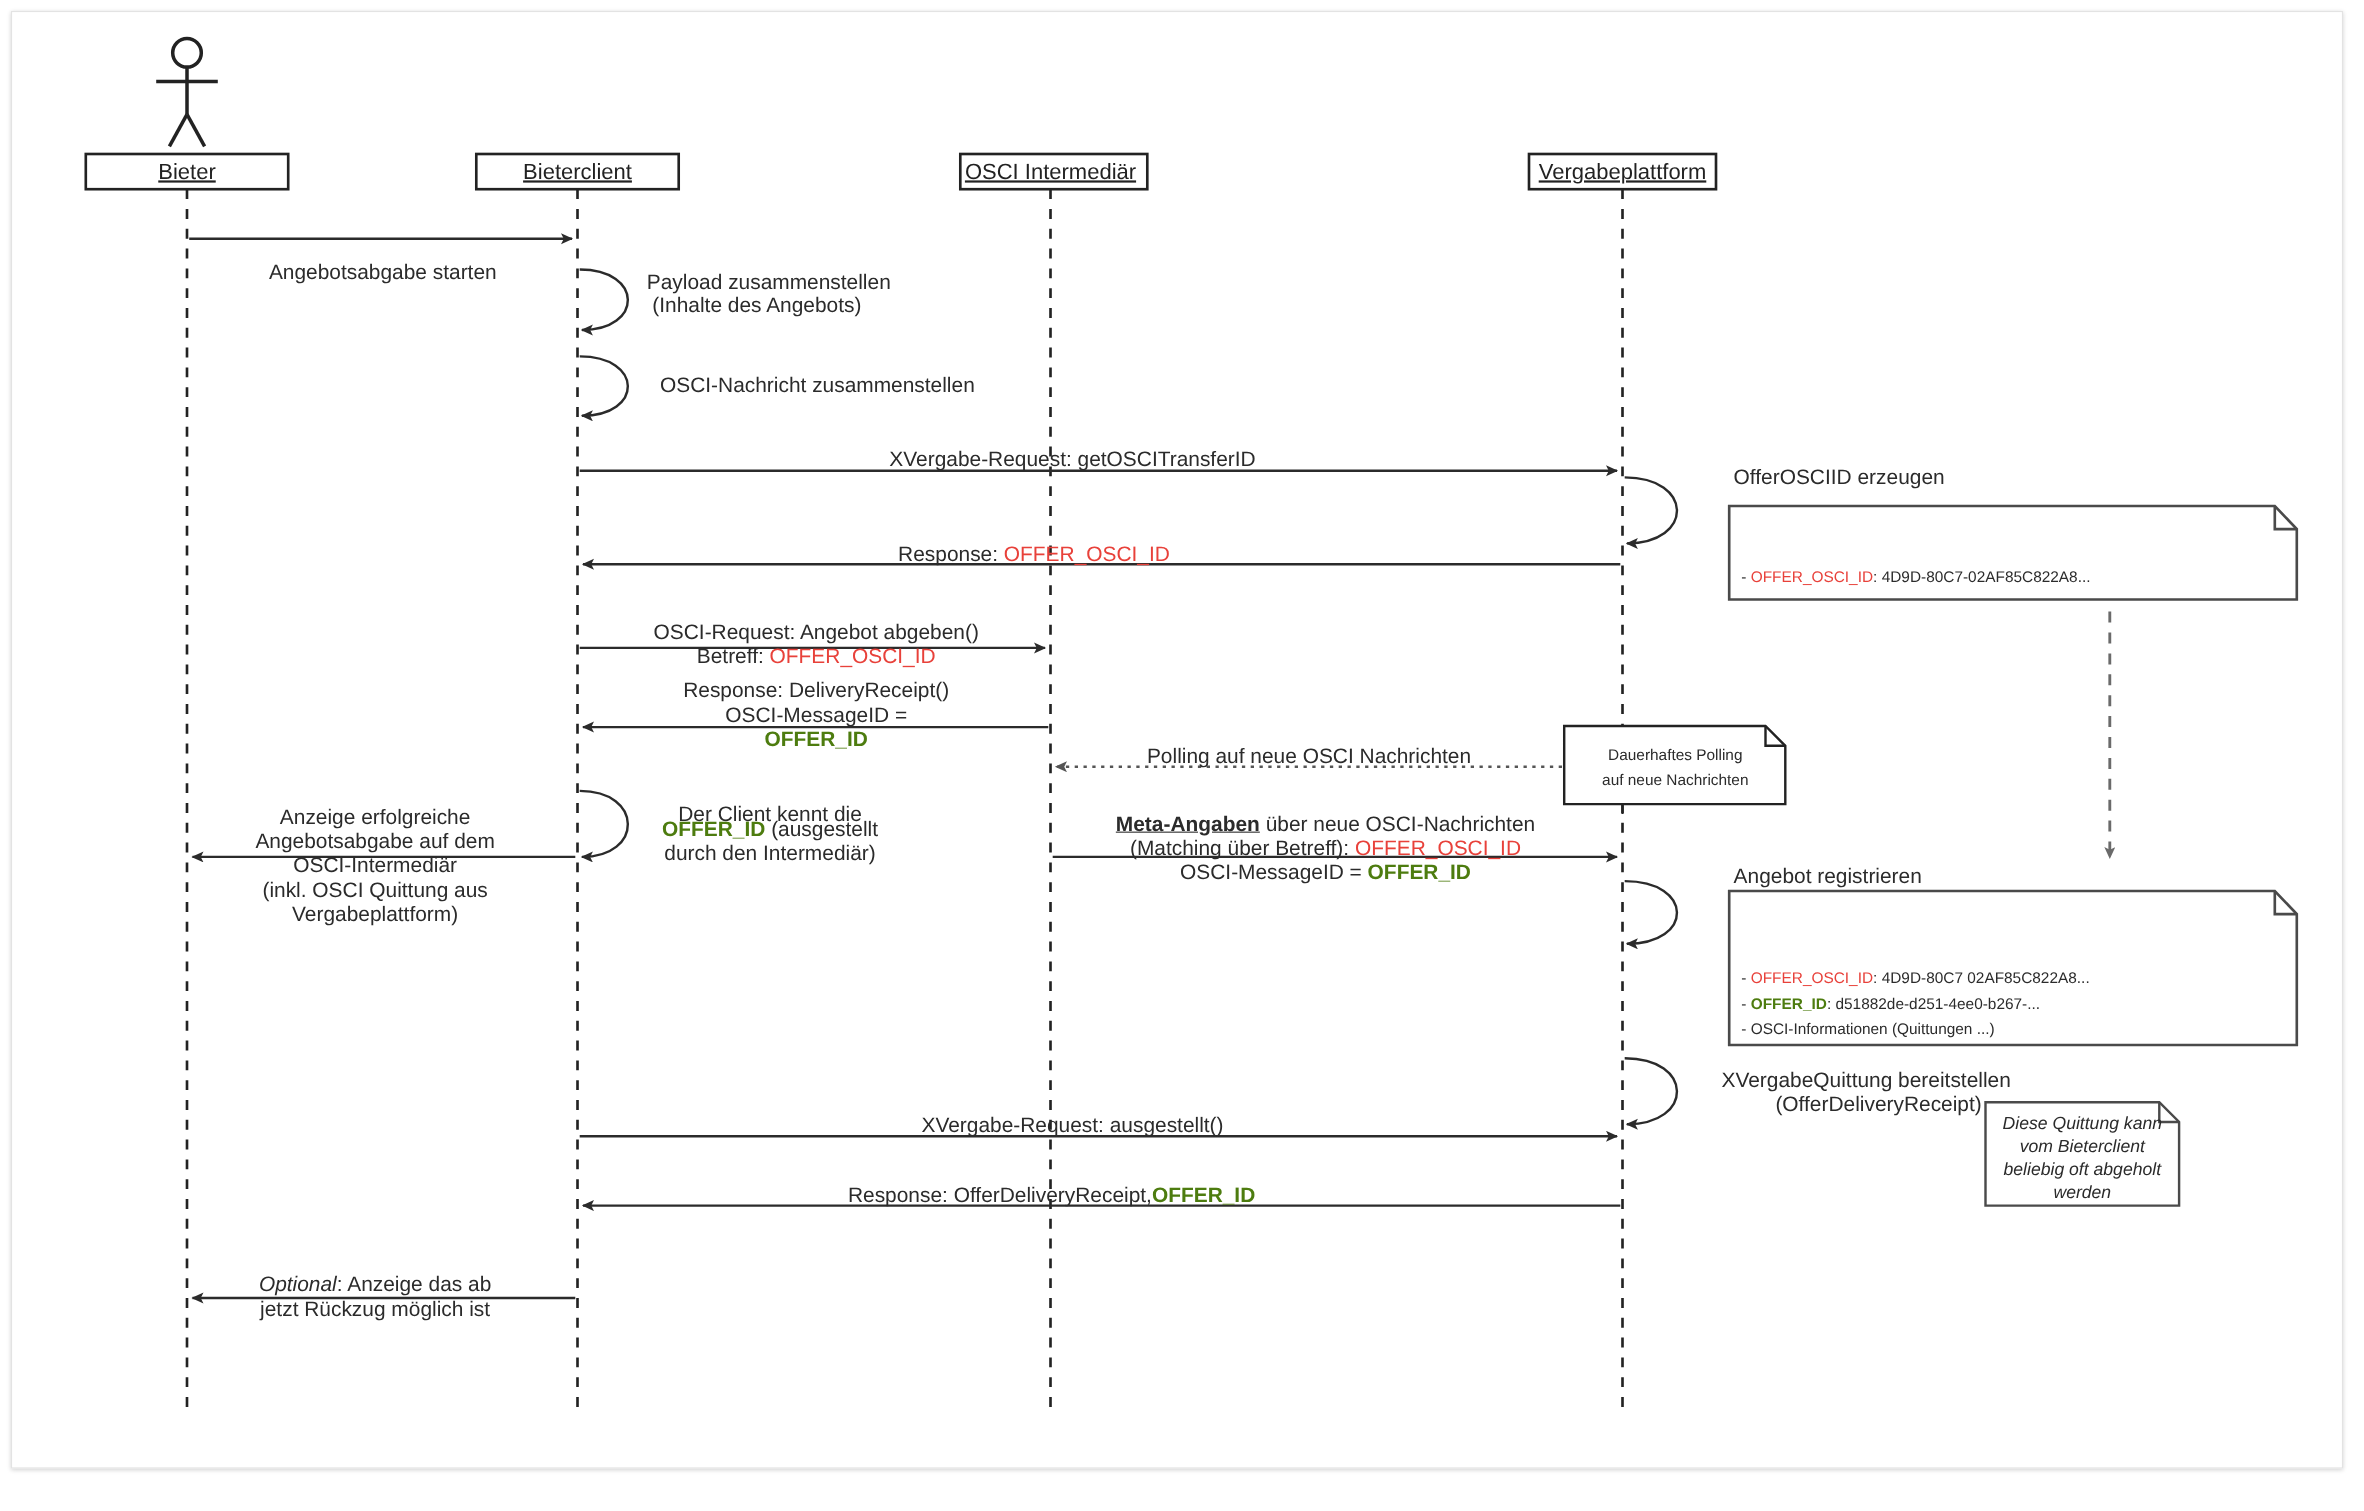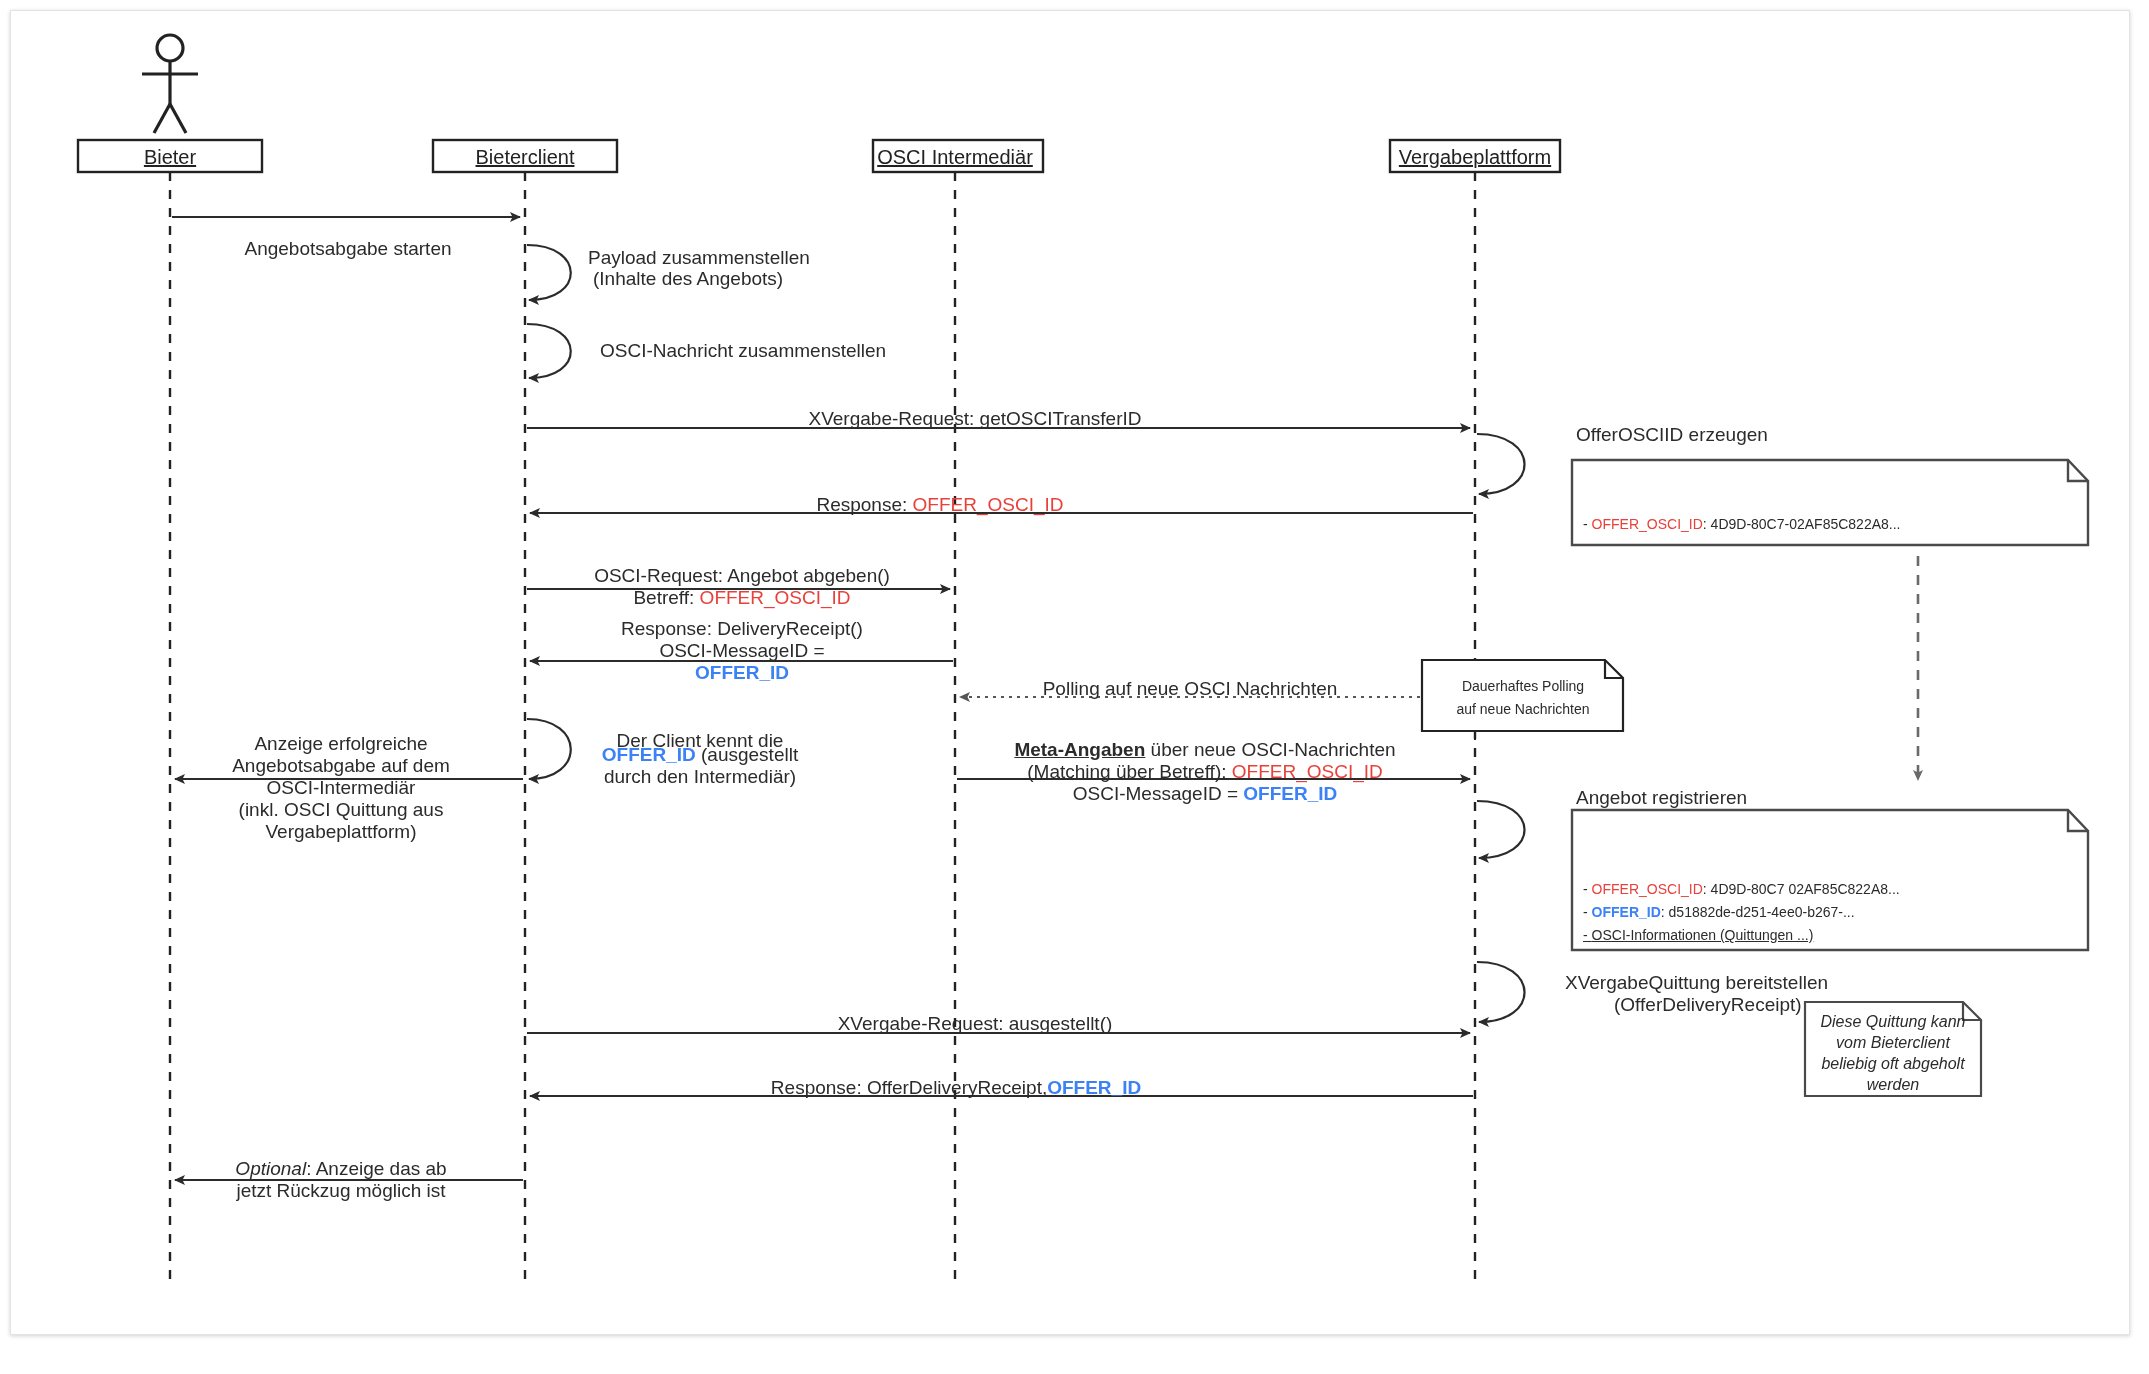--- a/index.html
+++ b/index.html
@@ -19,21 +19,21 @@
 
   
   .lbl{position:absolute;color:#2b2b2b;font-size:19px;line-height:22px;white-space:nowrap;}
   .lbl.c{transform:translateX(-50%);text-align:center;}
   .lbl.l{text-align:left;}
   .lifeline-title{
     position:absolute;transform:translateX(-50%);
     font-size:20px;color:#222;text-decoration:underline;white-space:nowrap;
   }
   .red{color:#e8413a;font-weight:normal;}
-  .magenta{color:#3b82f6;font-weight:bold;}
+  .magenta{color:#4d7c0f;font-weight:bold;}
   .ul{text-decoration:underline;font-weight:bold;color:#2b2b2b;}
   .it{font-style:italic;}
   .note-txt{position:absolute;font-size:14px;line-height:23px;color:#2b2b2b;}
   .note-txt.ctr{text-align:center;}
   .note-small{font-size:16px;line-height:21px;font-style:italic;}
 </style>
 </head>
 <body>
 
 <div id="page">
@@ -191,21 +191,21 @@
     </div>
 
     <div class="lbl l" style="left:1576px;top:787px;">Angebot registrieren</div>
 
     <div class="note-txt" style="left:1583px;top:878px;">
       <span>- </span><span class="red">OFFER_OSCI_ID</span><span>: 4D9D-80C7 02AF85C822A8...</span>
     </div>
     <div class="note-txt" style="left:1583px;top:901px;">
       <span>- </span><span class="magenta">OFFER_ID</span><span>: d51882de-d251-4ee0-b267-...</span>
     </div>
-    <div class="note-txt" style="left:1583px;top:924px;text-decoration:underline;">
+    <div class="note-txt" style="left:1583px;top:924px;">
       <span>- </span><span>OSCI-Informationen (Quittungen ...)</span>
     </div>
 
     <div class="lbl l" style="left:1565px;top:972px;">XVergabeQuittung bereitstellen</div>
     <div class="lbl l" style="left:1614px;top:994px;">(OfferDeliveryReceipt)</div>
 
     <div class="note-txt note-small ctr" style="left:1810px;top:1011px;width:166px;">Diese Quittung kann</div>
     <div class="note-txt note-small ctr" style="left:1810px;top:1032px;width:166px;">vom Bieterclient</div>
     <div class="note-txt note-small ctr" style="left:1810px;top:1053px;width:166px;">beliebig oft abgeholt</div>
     <div class="note-txt note-small ctr" style="left:1810px;top:1074px;width:166px;">werden</div>

